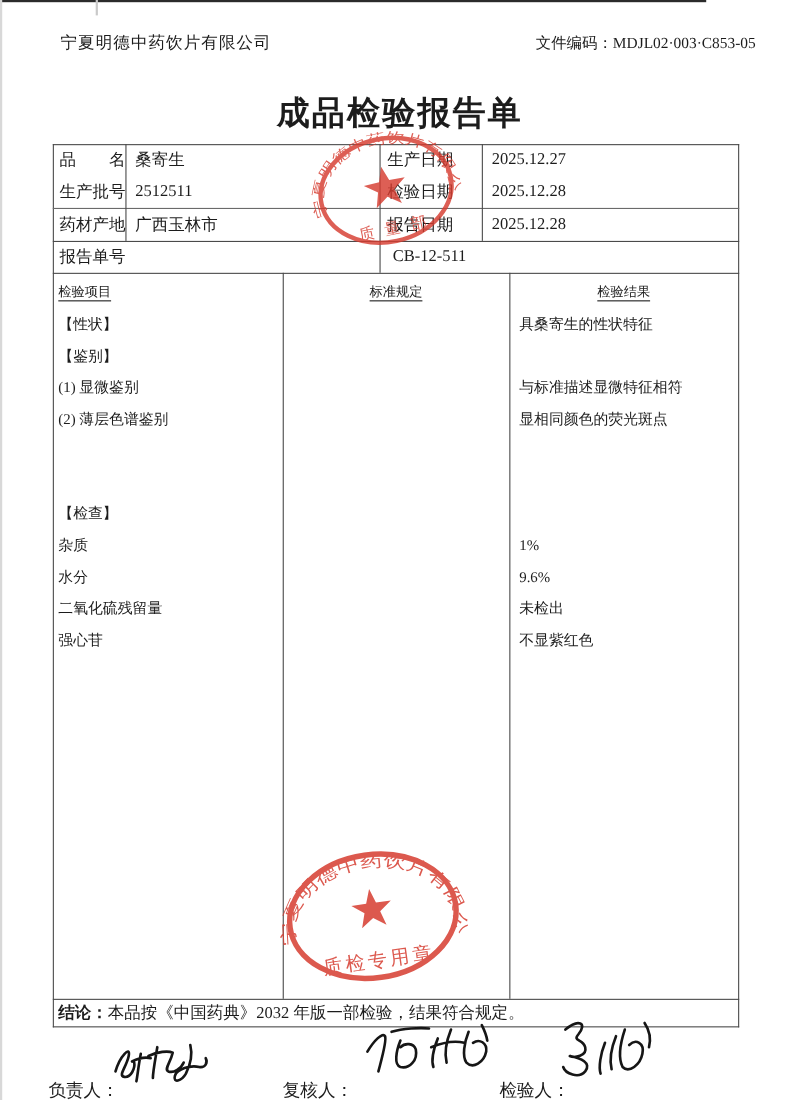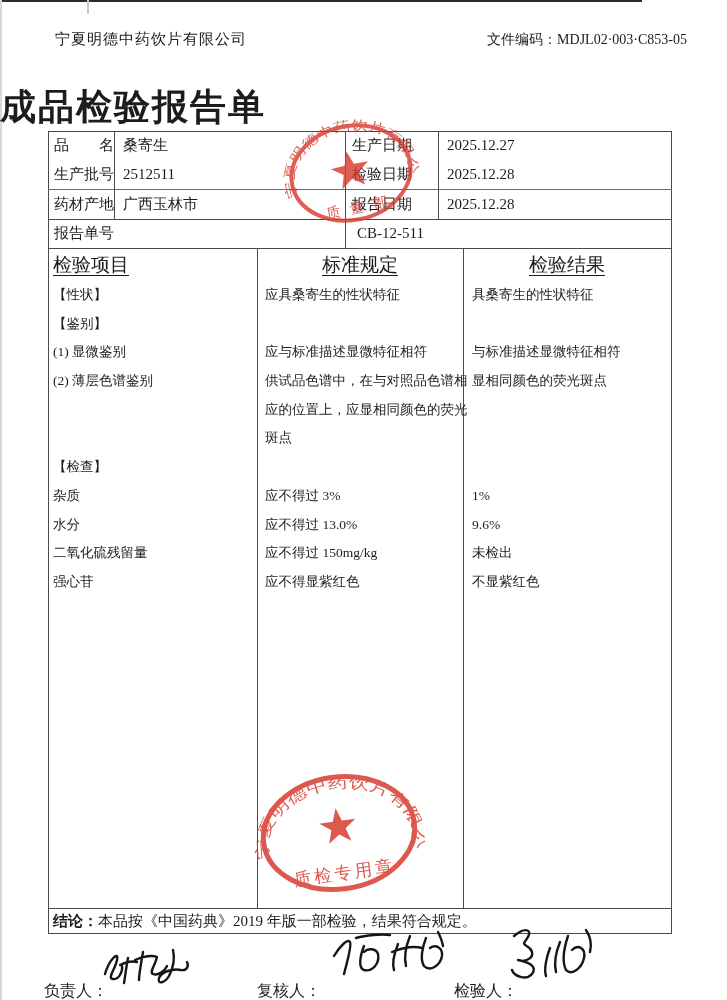--- a/index.html
+++ b/index.html
@@ -5,25 +5,25 @@
   html,body{margin:0;padding:0;background:#ffffff;}
   .page{position:relative;width:727px;height:1000px;background:#ffffff;overflow:hidden;
         font-family:"Liberation Serif","DejaVu Serif",serif;color:#1c1c1c;}
   .abs{position:absolute;}
   .hline{position:absolute;height:1px;background:#4a4a4a;}
   .vline{position:absolute;width:1px;background:#4a4a4a;}
   .edge{position:absolute;background:#d8d8d8;}
   .hdr-company{left:55px;top:30px;font-size:15px;letter-spacing:1px;white-space:nowrap;}
   .hdr-code{right:40px;top:31px;font-size:14px;white-space:nowrap;}
   .hdr-rule{left:46px;top:49px;width:642px;height:2px;background:#2b2b2b;}
-  .title{left:0;top:83px;width:727px;text-align:left;font-size:36px;font-weight:bold;letter-spacing:2px;}
+  .title{left:0;top:83px;width:727px;text-align:center;font-size:30px;font-weight:bold;letter-spacing:2px;}
   .cell{position:absolute;font-size:15px;white-space:nowrap;display:flex;align-items:center;}
   .r1{top:131px;height:29px;} .r2{top:160px;height:29px;}
   .r3{top:190px;height:29px;} .r4{top:219px;height:29px;}
-  .th{position:absolute;top:252px;height:26px;font-size:19px;text-decoration:underline;text-underline-offset:4px;
+  .th{position:absolute;top:252px;height:26px;font-size:12px;text-decoration:underline;text-underline-offset:4px;
       display:flex;align-items:center;justify-content:center;white-space:nowrap;text-align:right;}
   .bodycol{position:absolute;top:281px;}
   .bl{height:28.7px;line-height:28.7px;font-size:13.5px;white-space:nowrap;}
   .concl{position:absolute;left:53px;top:909px;height:24px;line-height:24px;font-size:15px;white-space:nowrap;}
   .flabel{position:absolute;top:981px;font-size:16px;white-space:nowrap;}
   .sig path{fill:none;stroke:#161616;stroke-width:2.4;stroke-linecap:round;stroke-linejoin:round;}
   .stamp{position:absolute;}
   .stamp text{font-family:"Liberation Serif","DejaVu Serif",serif;}
 </style>
 </head>
@@ -84,33 +84,20 @@
       <div class="bl">(1) 显微鉴别</div>
       <div class="bl">(2) 薄层色谱鉴别</div>
       <div class="bl"></div>
       <div class="bl"></div>
       <div class="bl">【检查】</div>
       <div class="bl">杂质</div>
       <div class="bl">水分</div>
       <div class="bl">二氧化硫残留量</div>
       <div class="bl">强心苷</div>
     </div>
-  <div class="bodycol" style="left:265px;width:196px;">
-      <div class="bl">应具桑寄生的性状特征</div>
-      <div class="bl"></div>
-      <div class="bl">应与标准描述显微特征相符</div>
-      <div class="bl">供试品色谱中，在与对照品色谱相</div>
-      <div class="bl">应的位置上，应显相同颜色的荧光</div>
-      <div class="bl">斑点</div>
-      <div class="bl"></div>
-      <div class="bl">应不得过 3%</div>
-      <div class="bl">应不得过 13.0%</div>
-      <div class="bl">应不得过 150mg/kg</div>
-      <div class="bl">应不得显紫红色</div>
-    </div>
   <div class="bodycol" style="left:472px;width:196px;">
       <div class="bl">具桑寄生的性状特征</div>
       <div class="bl"></div>
       <div class="bl">与标准描述显微特征相符</div>
       <div class="bl">显相同颜色的荧光斑点</div>
       <div class="bl"></div>
       <div class="bl"></div>
       <div class="bl"></div>
       <div class="bl">1%</div>
       <div class="bl">9.6%</div>
@@ -136,21 +123,21 @@
       <path d="M102,53 L106.5,65.9 L120.1,66.1 L109.2,74.3 L113.2,87.4 L102,79.6 L90.8,87.4 L94.8,74.3 L83.9,66.1 L97.5,65.9 Z" fill="#d63c30"></path>
       <path id="arcBottom" d="M 30,96 A 73,54 0 1 1 174,96" fill="none"></path>
       <text font-size="15.5" fill="#d63c30">
         <textPath href="#arcBottom" startOffset="2" textLength="245" lengthAdjust="spacingAndGlyphs">宁夏明德中药饮片有限公司</textPath>
       </text>
       <text x="102" y="124" text-anchor="middle" font-size="17.5" letter-spacing="3" fill="#d63c30">质检专用章</text>
     </g>
   </svg>
 
   <div class="concl">
-    <span style="font-weight:bold;">结论：</span><span>本品按《中国药典》2019 年版一部检验，结果符合规定。</span>
+    <span style="font-weight:bold;">结论：</span><span>本品按《中国药典》2032 年版一部检验，结果符合规定。</span>
   </div>
 
   <div class="flabel" style="left:44px;">负责人：</div>
   <div class="flabel" style="left:257px;">复核人：</div>
   <div class="flabel" style="left:454px;">检验人：</div>
 
   <svg class="abs sig" style="left:95px;top:938px;" width="110" height="52" viewBox="0 0 110 52">
     <path d="M10 36 C14 22 24 12 22 22 C20 32 12 40 18 41 C24 42 28 33 27 28 M33 20 C31 30 30 40 29 45 M25 27 C31 24 38 23 42 24 M48 14 C46 26 44 36 44 42 M40 22 C48 18 58 17 62 19 C60 28 54 34 58 36 C63 38 70 33 72 28 M78 12 C80 20 78 30 74 38 C70 45 62 47 64 40 C66 34 78 30 86 32 C92 33 94 28 92 24"></path>
   </svg>
   <svg class="abs sig" style="left:322px;top:922px;" width="135" height="68" viewBox="0 0 135 68">

